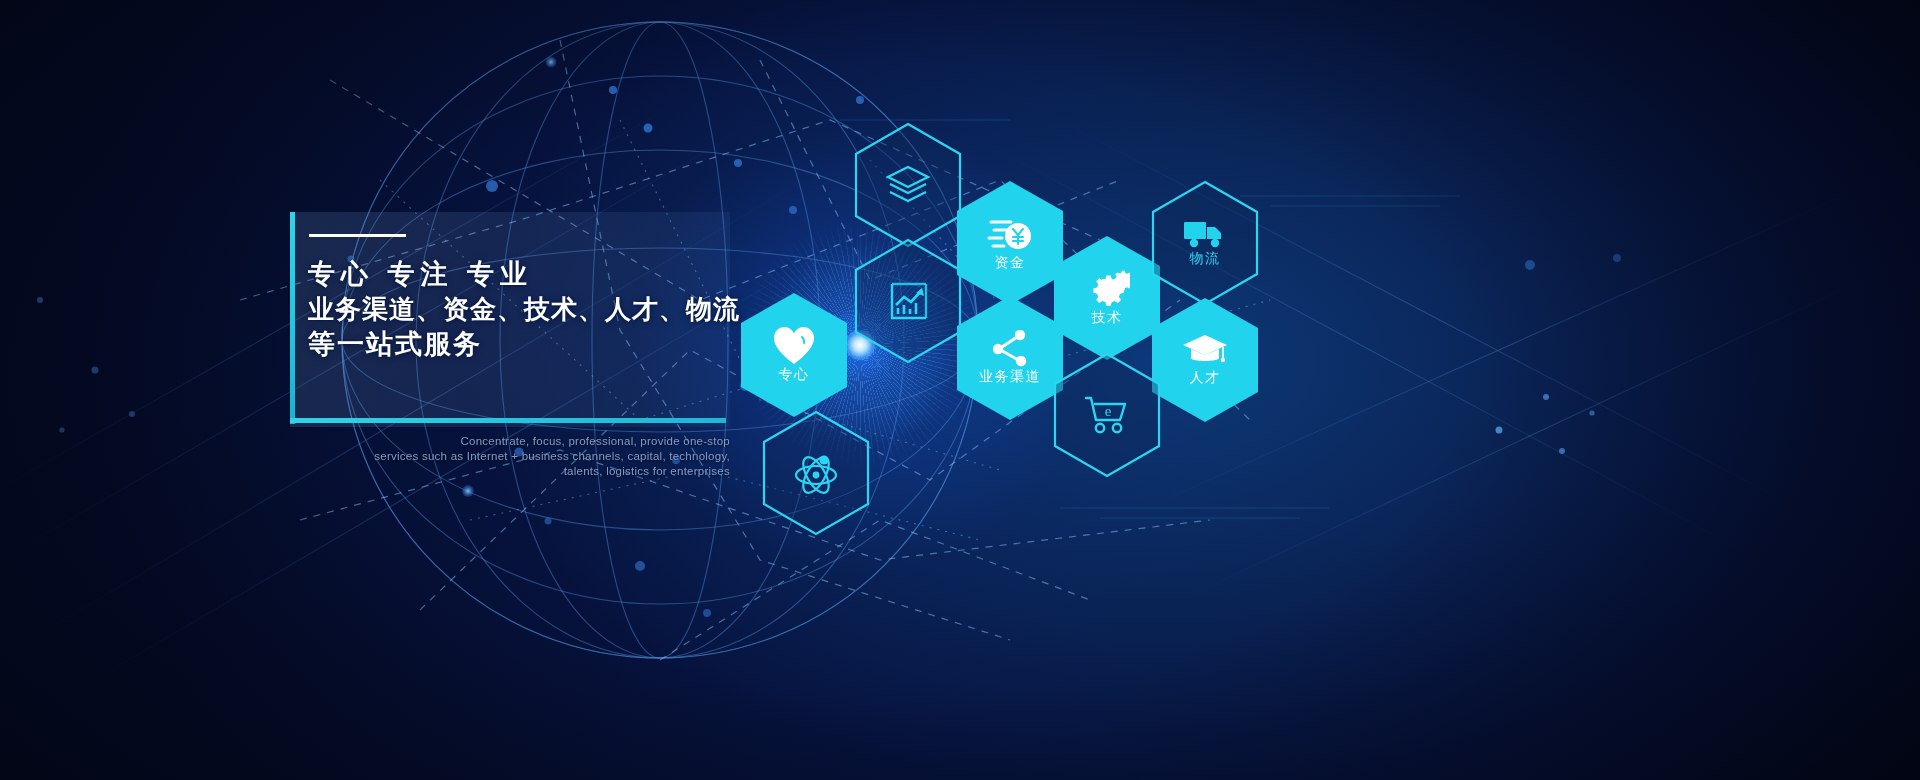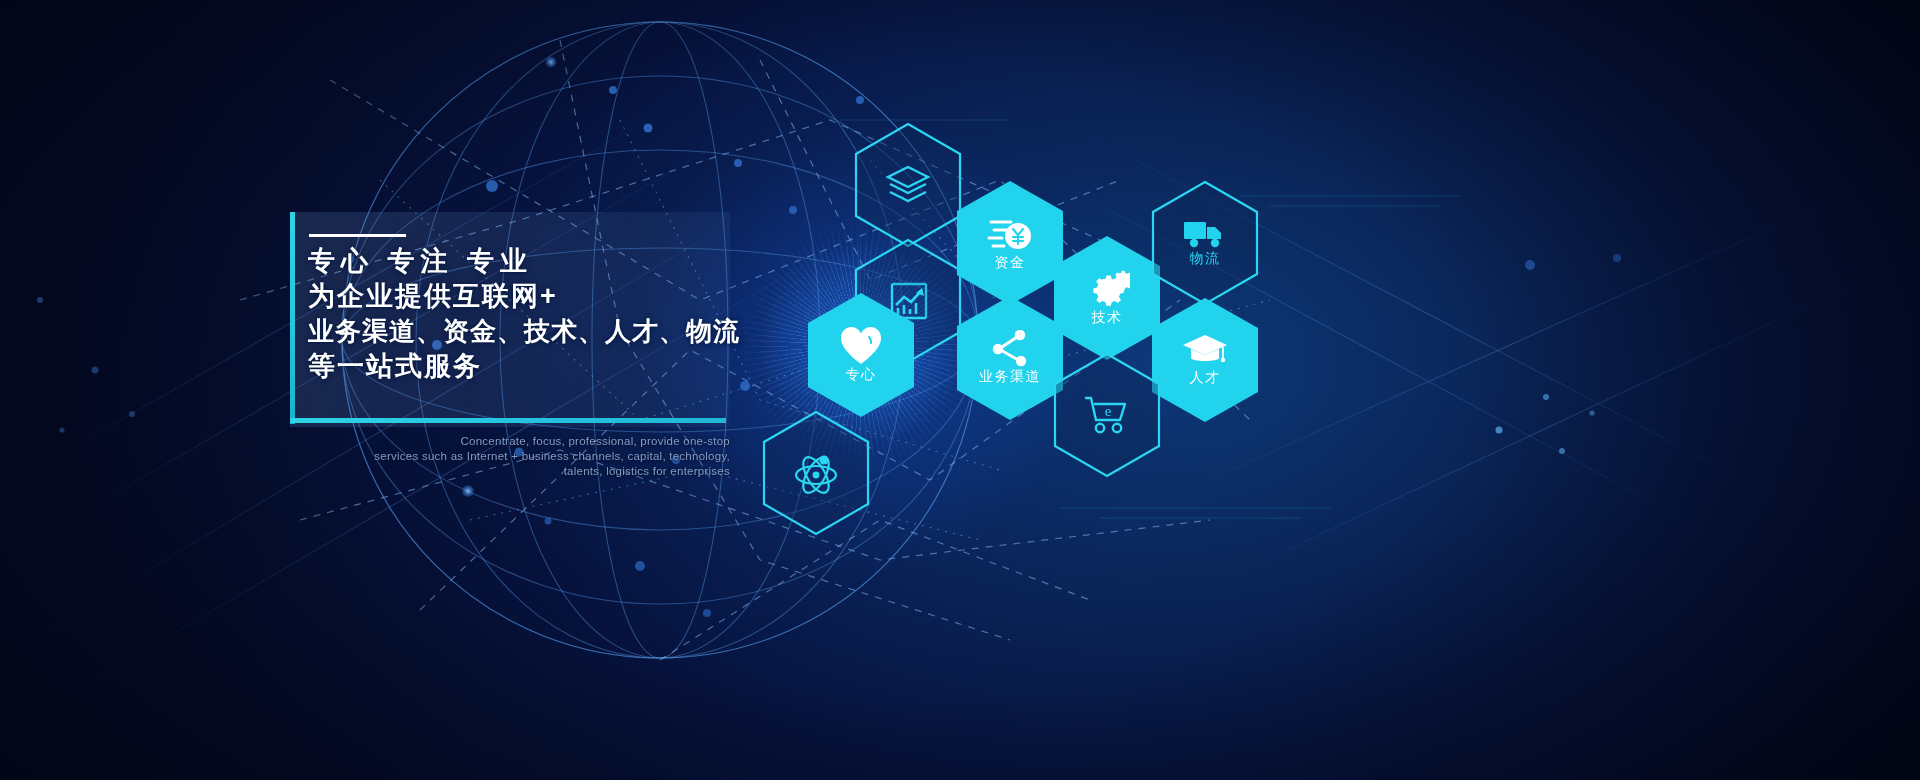--- a/index.html
+++ b/index.html
@@ -35,21 +35,21 @@
   
   .panel{ position:absolute; left:290px; top:212px; width:440px; height:215px;
     background:linear-gradient(105deg, rgba(120,165,225,.175) 0%, rgba(110,155,215,.13) 55%, rgba(95,140,205,.07) 100%);}
   .panel-left-bar{ position:absolute; left:290px; top:212px; width:5px; height:212px;
     background:linear-gradient(180deg,#2fd4e6 0%, #23c3dd 60%, #1bb0cf 100%);}
   .panel-bottom-bar{ position:absolute; left:290px; top:418px; width:436px; height:5px;
     background:linear-gradient(90deg,#2fd4e6 0%, #24c4de 55%, #1eb8d6 100%);}
 
   .rule{ position:absolute; left:309px; top:234px; width:97px; height:3px; background:#ffffff; }
 
-  .headline{ position:absolute; left:308px; top:244px; width:430px; color:#fff;
+  .headline{ position:absolute; left:308px; top:257px; width:430px; color:#fff;
     font-family:"Liberation Sans","DejaVu Sans",sans-serif; }
   .hl-line{ font-size:27px; line-height:35px; font-weight:700; letter-spacing:2.0px;
     text-shadow:0 1px 6px rgba(0,20,60,.85), 0 0 2px rgba(0,20,60,.9); white-space:nowrap;}
   .hl-line.l1{ letter-spacing:6px; }
   .hl-line.l3{ letter-spacing:1px; font-size:26px; }
 
   .subtitle{ position:absolute; left:330px; top:434px; width:400px; text-align:right;
     color:#8fa6c9; font-size:11.5px; line-height:15px; letter-spacing:.25px; opacity:.92;
     text-shadow:0 1px 3px rgba(0,10,40,.9);}
 
@@ -175,21 +175,20 @@
   <div class="burst-core"></div>
   <div class="vignette"></div>
 
   <div class="panel"></div>
   <div class="panel-left-bar"></div>
   <div class="panel-bottom-bar"></div>
   <div class="rule"></div>
 
   <div class="headline">
     <div class="hl-line l1">专心 专注 专业</div>
-    <div class="hl-line l2">为企业提供互联网+</div>
     <div class="hl-line l3">业务渠道、资金、技术、人才、物流</div>
     <div class="hl-line l4">等一站式服务</div>
   </div>
 
   <div class="subtitle">
     <div>Concentrate, focus, professional, provide one-stop</div>
     <div>services such as Internet + business channels, capital, technology,</div>
     <div>talents, logistics for enterprises</div>
   </div>
 
@@ -298,21 +297,21 @@
         <svg class="ico" width="46" height="36" viewBox="0 0 46 36">
           <polygon points="23,2 45,12 23,22 1,12" fill="#ffffff"></polygon>
           <path d="M9 16 v9 c0 4 28 4 28 0 v-9 l-14 6z" fill="#ffffff"></path>
           <line x1="41" y1="14" x2="41" y2="26" stroke="#ffffff" stroke-width="1.8"></line>
           <circle cx="41" cy="27" r="2.2" fill="#ffffff"></circle>
         </svg>
         <span class="lbl">人才</span>
       </div>
     </div>
 
-    <div class="hex filled" style="left:806px; top:292px; width:110px; height:126px;justify-content:center;">
+    <div class="hex filled" style="left:739px; top:292px; width:110px; height:126px;justify-content:center;">
       <svg class="hexbg" viewBox="0 0 110 126">
         <polygon points="55,1 108,31 108,95 55,125 2,95 2,31" fill="#22d3ee"></polygon>
       </svg>
       <div class="inner">
         <svg class="ico" width="44" height="40" viewBox="0 0 44 40">
           <path d="M22 38 C6 26 2 18 2 12 C2 5 7 1 12.5 1 C17 1 20.5 4 22 7.5 C23.5 4 27 1 31.5 1 C37 1 42 5 42 12 C42 18 38 26 22 38z" fill="#ffffff"></path>
           <path d="M30 11 a7 7 0 0 1 2 6" fill="none" stroke="#22d3ee" stroke-width="2" stroke-linecap="round"></path>
         </svg>
         <span class="lbl">专心</span>
       </div>

